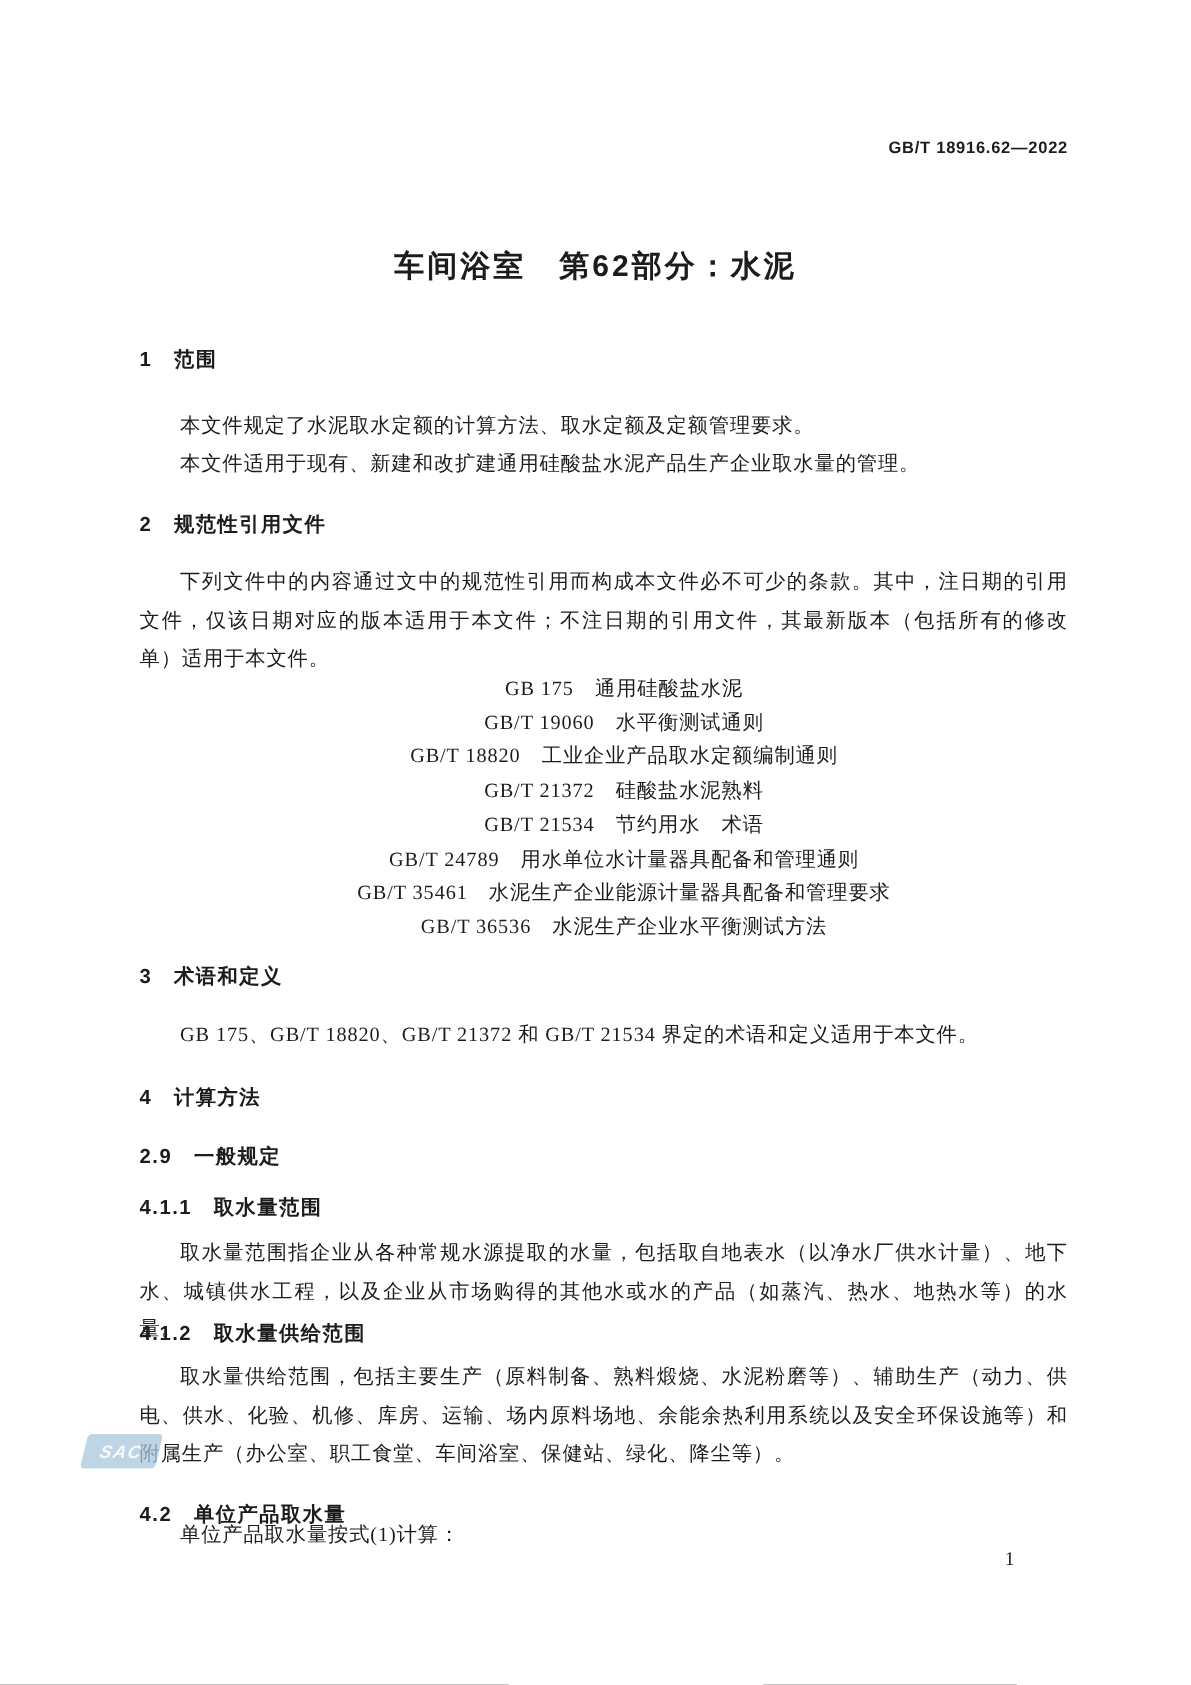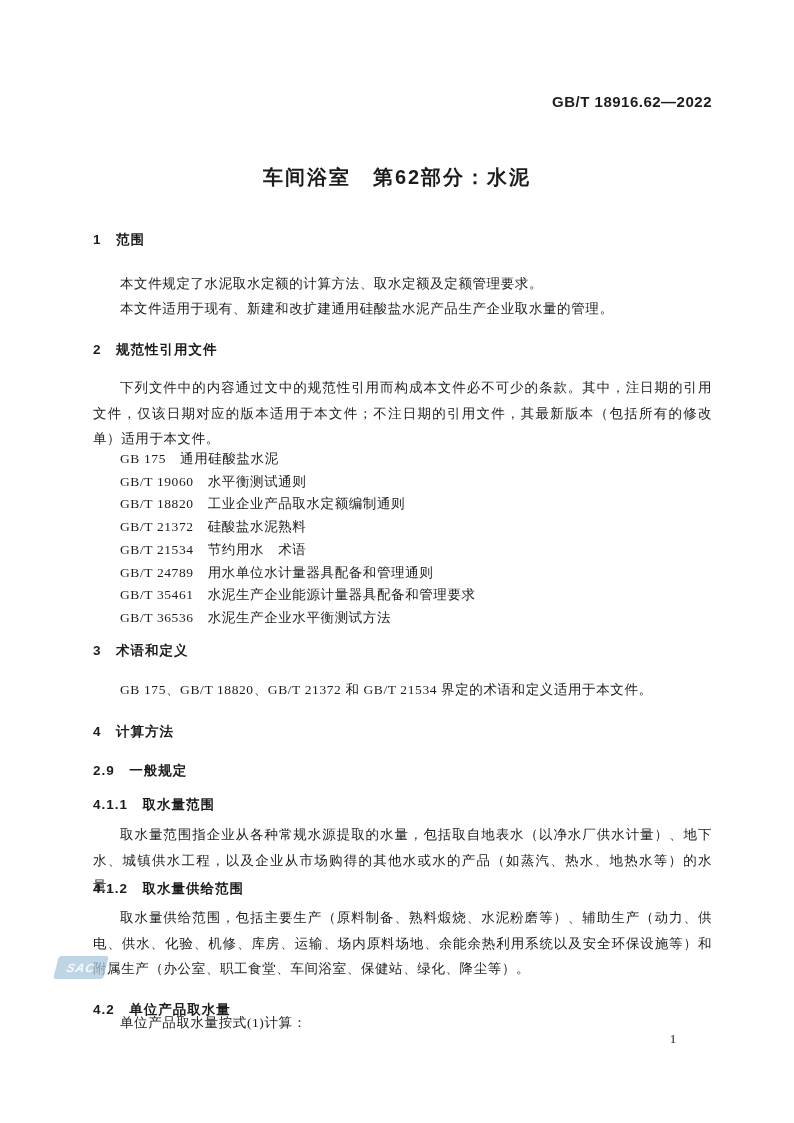--- a/index.html
+++ b/index.html
@@ -10,21 +10,21 @@
     background:#ffffff;
     overflow:hidden;
     font-family:"Liberation Serif","DejaVu Serif",serif;
     color:#1c1c1c;
   }
   .abs{position:absolute;}
   .doc-header{
     left:93px;top:93px;width:619px;
     text-align:right;
     font-family:"Liberation Sans","DejaVu Sans",sans-serif;
-    font-weight:bold;font-size:15px;letter-spacing:0.5px;
+    font-weight:bold;font-size:11px;letter-spacing:0.5px;
   }
   .doc-title{
     left:0;top:164px;width:794px;
     text-align:center;
     font-family:"Liberation Sans","DejaVu Sans",sans-serif;
     font-weight:bold;font-size:20px;letter-spacing:2px;
     margin:0;
   }
   .sec-h{
     left:93px;width:619px;
@@ -36,20 +36,21 @@
     left:93px;width:619px;
     font-size:13.5px;letter-spacing:0.6px;
     line-height:25.5px;
     text-indent:2em;
     text-align:justify;
   }
   .ref-list{
     left:120px;top:448px;width:592px;
     font-size:13.5px;letter-spacing:0.6px;
     line-height:22.7px;
+    text-align:center;
   }
   .ref-item{white-space:nowrap;}
   .page-num{
     left:648px;top:1031px;width:50px;
     text-align:center;
     font-size:13px;
   }
   .watermark{
     left:56px;top:956px;width:50px;height:23px;
     background:#a9c7de;

